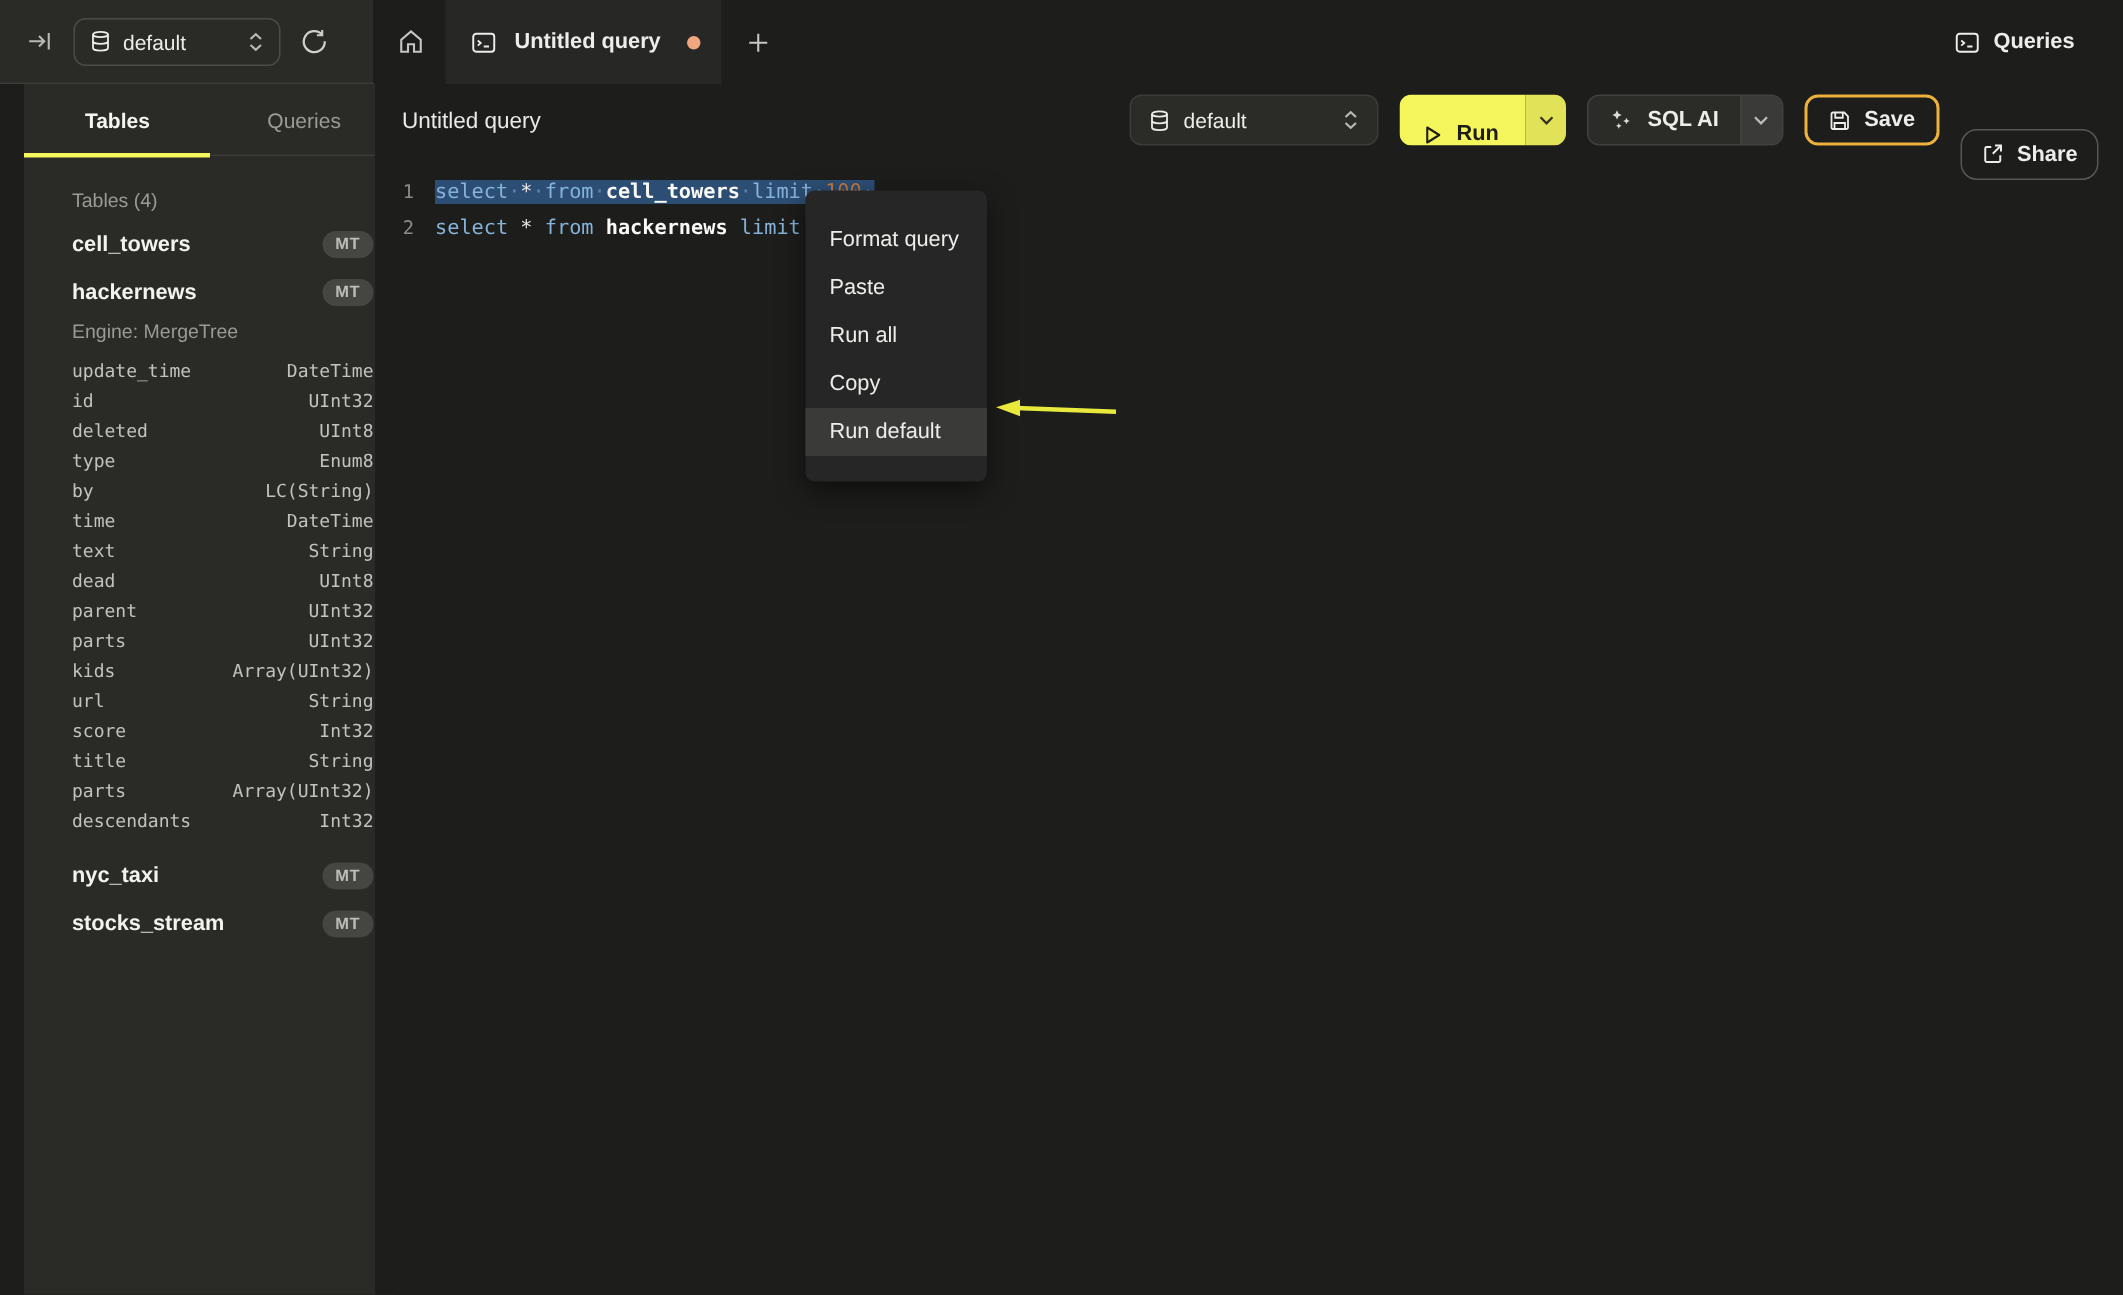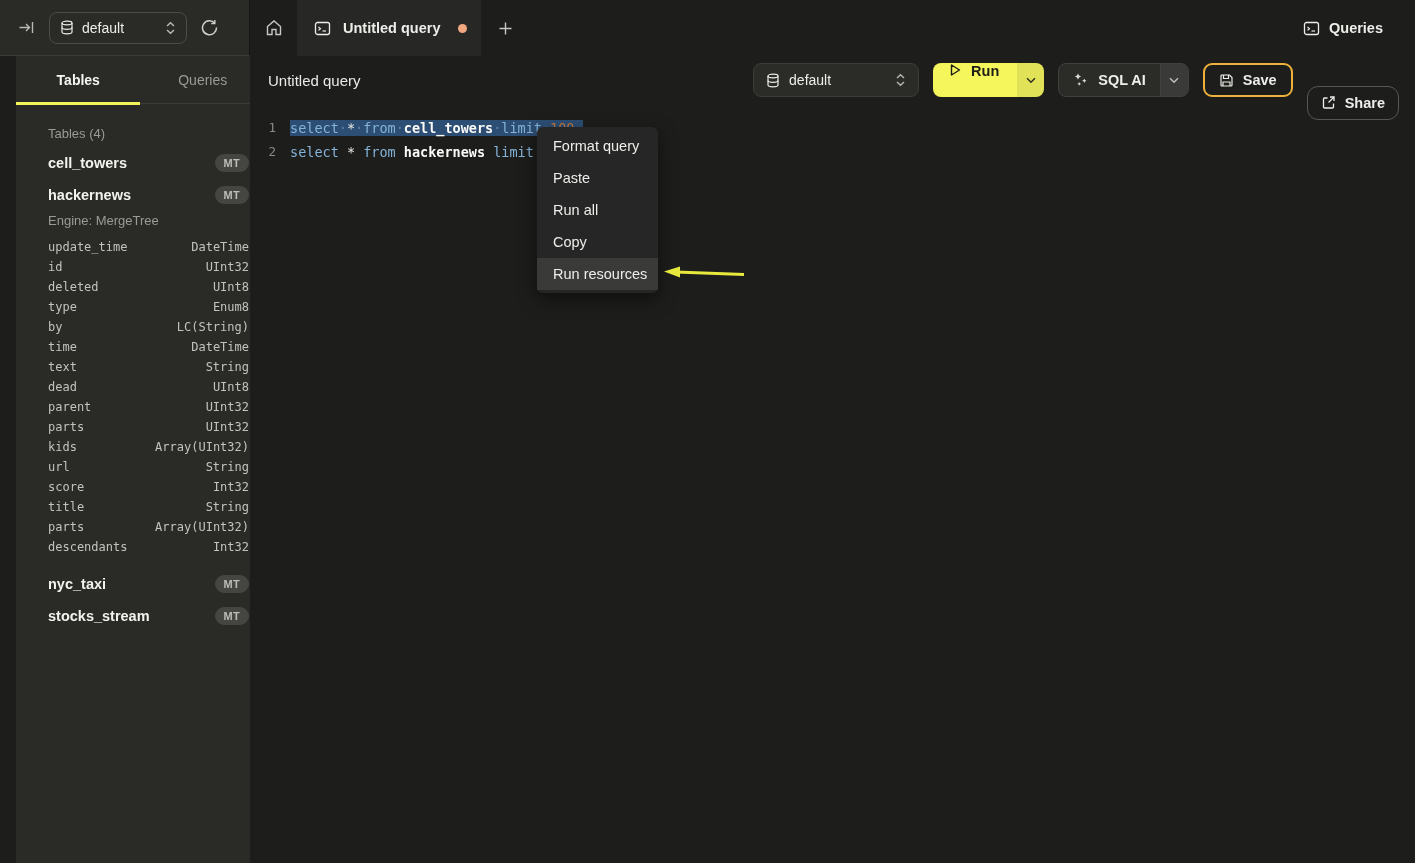--- a/index.html
+++ b/index.html
@@ -69,21 +69,21 @@
   .main { position:absolute; left:250px; top:56px; right:0; bottom:0; background:#1d1d1b; }
   .toolbar { height:48px; display:flex; align-items:center; padding:0 16px 0 18px; }
   .doc-title { font-size:15px; color:#e9e9e6; flex:1; }
   .tb-controls { display:flex; align-items:center; gap:14px; }
 
   .ctl-select { width:166px; height:34px; background:#2b2b28; border:1px solid #3b3b38; border-radius:8px;
     display:flex; align-items:center; padding:0 12px; gap:9px; cursor:pointer; }
   .ctl-select .lbl { font-size:14px; font-weight:500; flex:1; }
 
   .run-btn { height:34px; border-radius:8px; overflow:hidden; display:flex; cursor:pointer; }
-  .run-main { background:#f5f65b; display:flex; align-items:flex-start; gap:9px; padding:0 18px 0 15px;
+  .run-main { background:#f5f65b; display:flex; align-items:flex-end; gap:9px; padding:0 18px 0 15px;
     color:#1e1e18; }
   .run-main span { font-size:14.5px; font-weight:600; color:#1e1e18; }
   .run-caret { width:27px; background:#e1e258; display:flex; align-items:center; justify-content:center;
     color:#33331f; }
 
   .sqlai-btn { height:34px; border:1px solid #414140; border-radius:8px; overflow:hidden; display:flex;
     background:#2b2b28; cursor:pointer; }
   .sqlai-main { display:flex; align-items:center; gap:9px; padding:0 14px; }
   .sqlai-main span { font-size:14.5px; font-weight:600; }
   .sqlai-caret { width:28px; background:#3a3a38; display:flex; align-items:center; justify-content:center;
@@ -105,21 +105,21 @@
   .kw { color:#85b3d9; }
   .op { color:#e8e8e5; }
   .tbl { color:#fafaf7; font-weight:bold; }
   .num { color:#c87a3d; }
   .ws { display:inline-block; width:1ch; text-align:center; color:#5f81a5; }
   .ws::before { content:"·"; }
   .sp { display:inline-block; width:1ch; }
 
   
   .context-menu { position:absolute; left:537px; top:127px; width:121px; background:#262626;
-    border-radius:6px; box-shadow:0 6px 18px rgba(0,0,0,.5); padding:3px 0; z-index:10; }
+    border-radius:6px; box-shadow:0 6px 18px rgba(0,0,0,.5); padding:17px 0; z-index:10; }
   .menu-item { height:32px; display:flex; align-items:center; padding-left:16px; font-size:14.5px;
     color:#ededea; cursor:pointer; white-space:nowrap; }
   .menu-item.highlighted { background:#3a3a38; }
 
   .annot-arrow { position:absolute; left:660px; top:262px; z-index:11; }
 </style>
 </head>
 <body>
 
 <div class="topbar">
@@ -355,19 +355,19 @@
       <span class="code"><span class="kw">select</span><span class="sp"></span><span class="op">*</span><span class="sp"></span><span class="kw">from</span><span class="sp"></span><span class="tbl">hackernews</span><span class="sp"></span><span class="kw">limit</span></span>
     </div>
   </div>
 </div>
 
 <div class="context-menu">
   <div class="menu-item">Format query</div>
   <div class="menu-item">Paste</div>
   <div class="menu-item">Run all</div>
   <div class="menu-item">Copy</div>
-  <div class="menu-item highlighted">Run resources</div>
+  <div class="menu-item highlighted">Run default</div>
 </div>
 
 <svg class="annot-arrow" width="88" height="20" viewBox="0 0 88 20">
   <line x1="84" y1="12.5" x2="16" y2="10" stroke="#e8e93c" stroke-width="3"></line>
   <polygon points="4,9.5 20,4.5 20,15.5" fill="#e8e93c"></polygon>
 </svg>
 
 </body></html>

